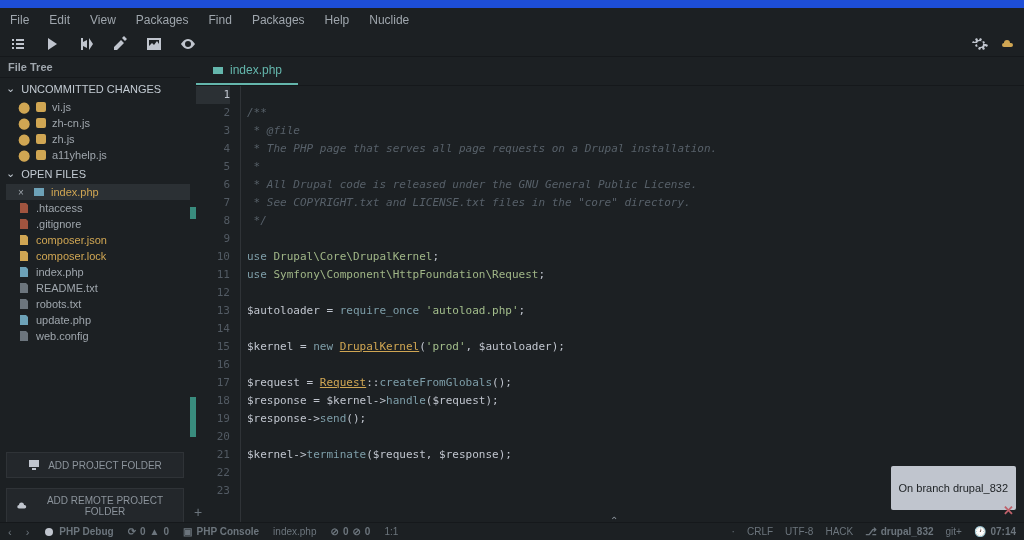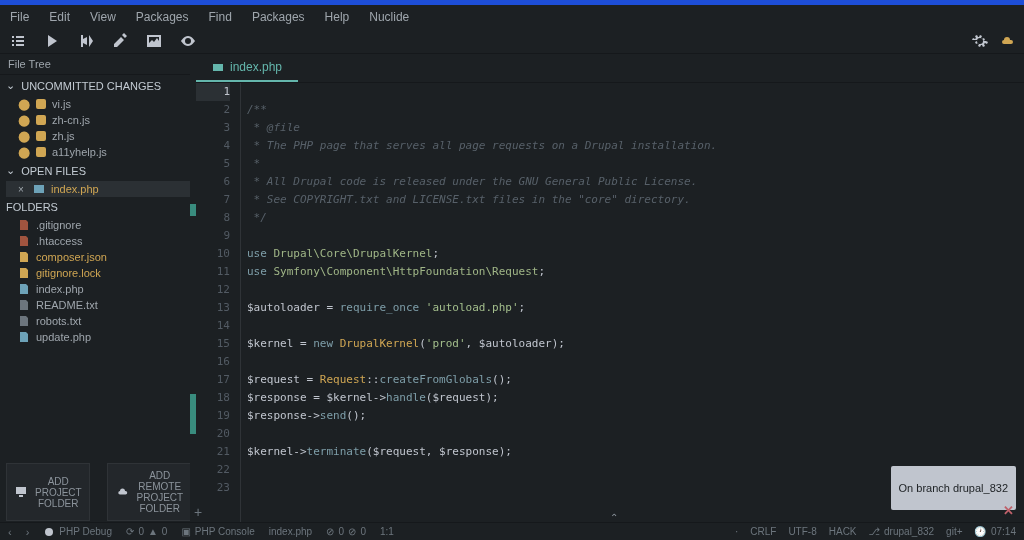--- a/index.html
+++ b/index.html
@@ -5,52 +5,52 @@
   * { margin: 0; padding: 0; box-sizing: border-box; }
   body {
     width: 1024px; height: 540px;
     background: #1c2023; color: #9fa6ad;
     font-family: "Segoe UI", Arial, sans-serif;
     font-size: 12px; overflow: hidden; position: relative;
   }
   .menubar {
     display: flex; gap: 12px; padding: 3px 6px;
     background: #1c2023; font-size: 12px;
-    border-top: 5px solid #1d4ed8;
+    border-top: 8px solid #1d4ed8;
   }
   .menubar span { padding: 2px 4px; cursor: default; }
   .toolbar {
     display: flex; align-items: center; gap: 18px;
     padding: 4px 10px; background: #1c2023; color: #c0c5ce;
     border-bottom: 1px solid #15181b;
   }
   .toolbar .right { margin-left: auto; display: flex; gap: 10px; }
   .svgicon { width: 16px; height: 16px; fill: #c0c5ce; flex: none; }
   .svgicon-sm { width: 12px; height: 12px; fill: #c0c5ce; flex: none; }
 
   .main { display: flex; height: calc(540px - 3px - 19px - 28px - 17px); }
 
   .sidebar { width: 190px; background: #1c2023; display: flex; flex-direction: column; overflow: hidden; }
-  .sidepanel-title { font-size: 11px; padding: 4px 8px; color: #9fa6ad; border-bottom: 1px solid #15181b; }
+  .sidepanel-title { font-size: 11px; padding: 4px 8px; color: #9fa6ad; border-bottom: 1px solid #15181b; font-weight: bold; }
   .section-hdr {
     display: flex; align-items: center; gap: 6px;
     padding: 4px 6px; font-size: 11px; color: #c3cbd3;
   }
   .tree { list-style: none; padding-left: 6px; }
   .tree li {
     display: flex; align-items: center; gap: 6px;
     padding: 2px 8px 2px 12px; font-size: 11px; color: #9fa6ad;
   }
   .tree li.selected { background: #2b3034; color: #d0a653; }
   .tree li.comp { color: #d0a653; text-align: center; }
   .tree li .dot { width: 12px; height: 12px; display: inline-flex; }
   .tree .js-sq { width: 10px; height: 10px; background: #d0a653; border-radius: 2px; }
   .close-x { width: 9px; font-size: 10px; color: #9fa6ad; }
 
-  .sidebar-buttons { margin-top: auto; padding: 6px; display: flex; flex-direction: row; gap: 17px; }
+  .sidebar-buttons { margin-top: auto; padding: 6px; display: flex; flex-direction: column; gap: 10px; }
   .sidebar-buttons button {
     background: #23272b; border: 1px solid #2f3337; color: #8c949c;
     font-size: 10px; padding: 6px 8px; display: flex; align-items: center; gap: 8px;
     justify-content: center;
   }
 
   .editor-wrap { flex: 1; display: flex; flex-direction: column; background: #1c2023; }
   .tabbar { display: flex; background: #1c2023; border-bottom: 1px solid #15181b; }
   .tab {
     display: flex; align-items: center; gap: 6px; padding: 6px 16px;
@@ -74,40 +74,40 @@
   }
   .codearea .l1 { background: #2b3034; }
   .c-red { color: #bf616a; }
   .c-com { color: #576069; font-style: italic; }
   .c-key { color: #7e9ea9; margin-top: 48px; }
   .c-ns  { color: #a0b687; margin-top: 22px; }
   .c-op  { color: #c0c5ce; }
   .c-vr  { color: #c0c5ce; }
   .c-str { color: #a3be8c; text-align: right; }
   .c-func{ color: #7e9ea9; }
-  .c-cls { color: #d0a653; }
+  .c-cls { color: #d0a653; text-decoration: underline; }
 
   .fold-arrow { position: absolute; bottom: 4px; left: 50%; color: #8c949c; font-size: 10px; }
 
   .tooltip-branch {
     position: absolute; right: 8px; bottom: 30px;
     background: #c0c5ce; color: #1c2023; font-size: 11px;
     padding: 16px 8px; border-radius: 2px;
   }
   .add-tab { position: absolute; left: 194px; bottom: 20px; color: #6c757d; font-size: 14px; }
 
   .status {
     position: absolute; left: 0; right: 0; bottom: 0; height: 18px;
     background: #1c2023; border-top: 1px solid #15181b;
     display: flex; align-items: center; gap: 14px; padding: 0 8px;
     font-size: 10px; color: #6c757d;
   }
   .status .right { margin-left: auto; display: flex; align-items: center; gap: 12px; }
   .status .chev { font-size: 11px; }
-  .status .pill { display: flex; align-items: center; gap: 4px; }
+  .status .pill { display: flex; align-items: center; gap: 4px; font-weight: bold; }
   .red-x { color: #bf616a; margin-left: 8px; font-weight: bold; }
 </style>
 </head>
 <body>
 
 <div class="menubar" id="menubar">
     <span>File</span>
     <span>Edit</span>
     <span>View</span>
     <span>Packages</span>
@@ -185,47 +185,44 @@
     <ul class="tree" id="open-list">
         <li class="selected">
           <span class="close-x">×</span>
           <svg class="svgicon-sm" style="fill:#6da2b8">
             <path d="M1 2h10v8H1z"></path>
           </svg>
           <span>index.php</span>
         </li>
       </ul>
 
-    <div class="section-hdr">
-      <span>FOLDERS</span>
-    </div>
     <ul class="tree" id="folder-list">
         <li>
           <svg class="svgicon-sm" style="fill:#a0543f">
             <path d="M2 1h6l2 2v8H2z"></path>
           </svg>
+          <span>.htaccess</span>
+        </li>
+        <li>
+          <svg class="svgicon-sm" style="fill:#a0543f">
+            <path d="M2 1h6l2 2v8H2z"></path>
+          </svg>
           <span>.gitignore</span>
-        </li>
-        <li>
-          <svg class="svgicon-sm" style="fill:#a0543f">
-            <path d="M2 1h6l2 2v8H2z"></path>
-          </svg>
-          <span>.htaccess</span>
         </li>
         <li class="comp">
           <svg class="svgicon-sm" style="fill:#d0a653">
             <path d="M2 1h6l2 2v8H2z"></path>
           </svg>
           <span>composer.json</span>
         </li>
         <li class="comp">
           <svg class="svgicon-sm" style="fill:#d0a653">
             <path d="M2 1h6l2 2v8H2z"></path>
           </svg>
-          <span>gitignore.lock</span>
+          <span>composer.lock</span>
         </li>
         <li>
           <svg class="svgicon-sm" style="fill:#6da2b8">
             <path d="M2 1h6l2 2v8H2z"></path>
           </svg>
           <span>index.php</span>
         </li>
         <li>
           <svg class="svgicon-sm" style="fill:#6c757d">
             <path d="M2 1h6l2 2v8H2z"></path>
@@ -236,20 +233,26 @@
           <svg class="svgicon-sm" style="fill:#6c757d">
             <path d="M2 1h6l2 2v8H2z"></path>
           </svg>
           <span>robots.txt</span>
         </li>
         <li>
           <svg class="svgicon-sm" style="fill:#6da2b8">
             <path d="M2 1h6l2 2v8H2z"></path>
           </svg>
           <span>update.php</span>
+        </li>
+        <li>
+          <svg class="svgicon-sm" style="fill:#6c757d">
+            <path d="M2 1h6l2 2v8H2z"></path>
+          </svg>
+          <span>web.config</span>
         </li>
       </ul>
 
     <div class="sidebar-buttons">
       <button>
         <svg class="svgicon-sm">
             <path d="M1 1h10v7H1zm3 8h4v2H4z"></path>
           </svg>
         <span>ADD PROJECT FOLDER</span>
       </button>

